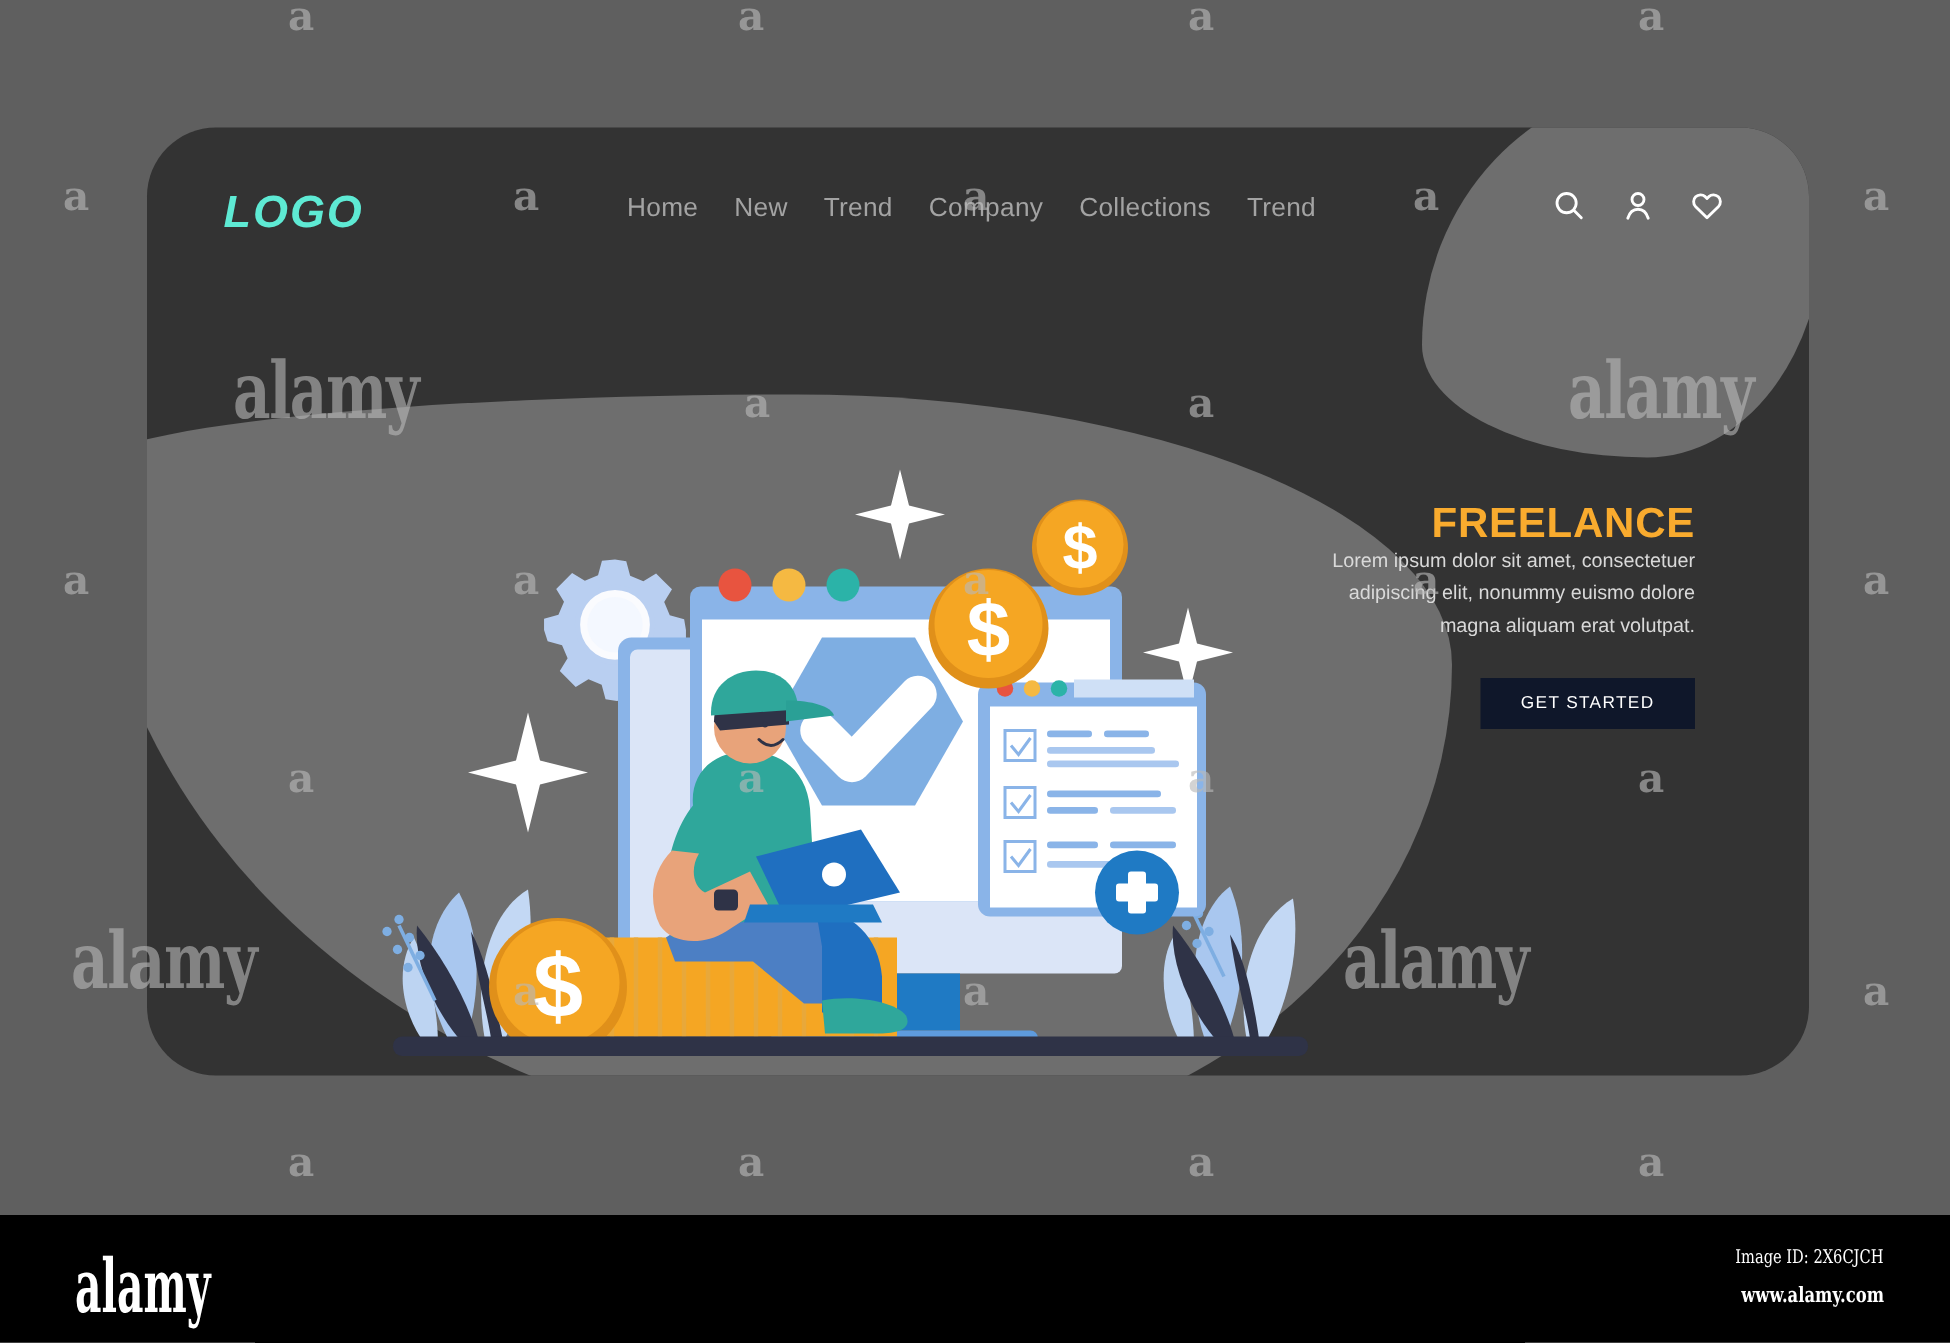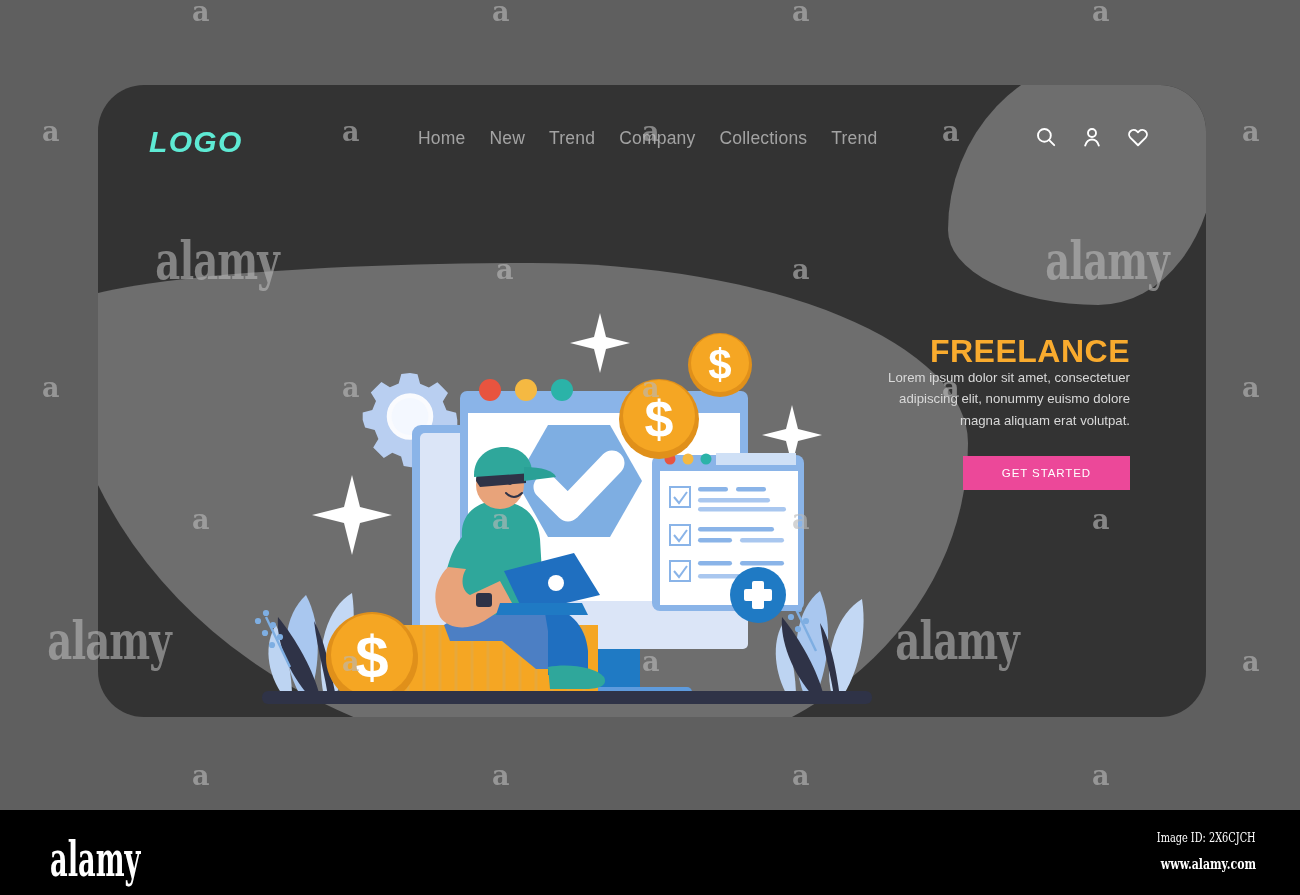--- a/index.html
+++ b/index.html
@@ -60,28 +60,28 @@
     display:flex; gap:22px; align-items:center;
   }
   #nav-icons .ico{ width:24px; height:24px; display:block; cursor:pointer; }
   #nav-icons svg{ display:block; }
 
   
   #hero{
     position:absolute; left:762px; top:250px; width:270px; text-align:right; z-index:7;
   }
   #hero-title{
-    color:#f9ab2e; font-size:32px; font-weight:bold; letter-spacing:.5px; line-height:1;
+    color:#f9ab2e; font-size:28px; font-weight:bold; letter-spacing:.5px; line-height:1;
   }
   #hero-sub{
     color:#d9d9d9; font-size:13.2px; line-height:1.62;
   }
   #cta{
-    display:inline-block; margin-top:25px; background:#ec4899; color:#ffffff;
-    font-size:11.5px; letter-spacing:.9px; padding:11px 39px; border:none; cursor:pointer;
+    display:inline-block; margin-top:25px; background:#0f172a; color:#ffffff;
+    font-size:11.5px; letter-spacing:.9px; padding:11px 27px; border:none; cursor:pointer;
   }
 
   
   #illo{ position:absolute; left:150px; top:210px; width:640px; height:420px; z-index:6; }
   #illo svg{ display:block; }
 
   
   #botbar{
     position:absolute; left:0; bottom:0; width:1300px; height:85px; background:#000; z-index:20;
   }

